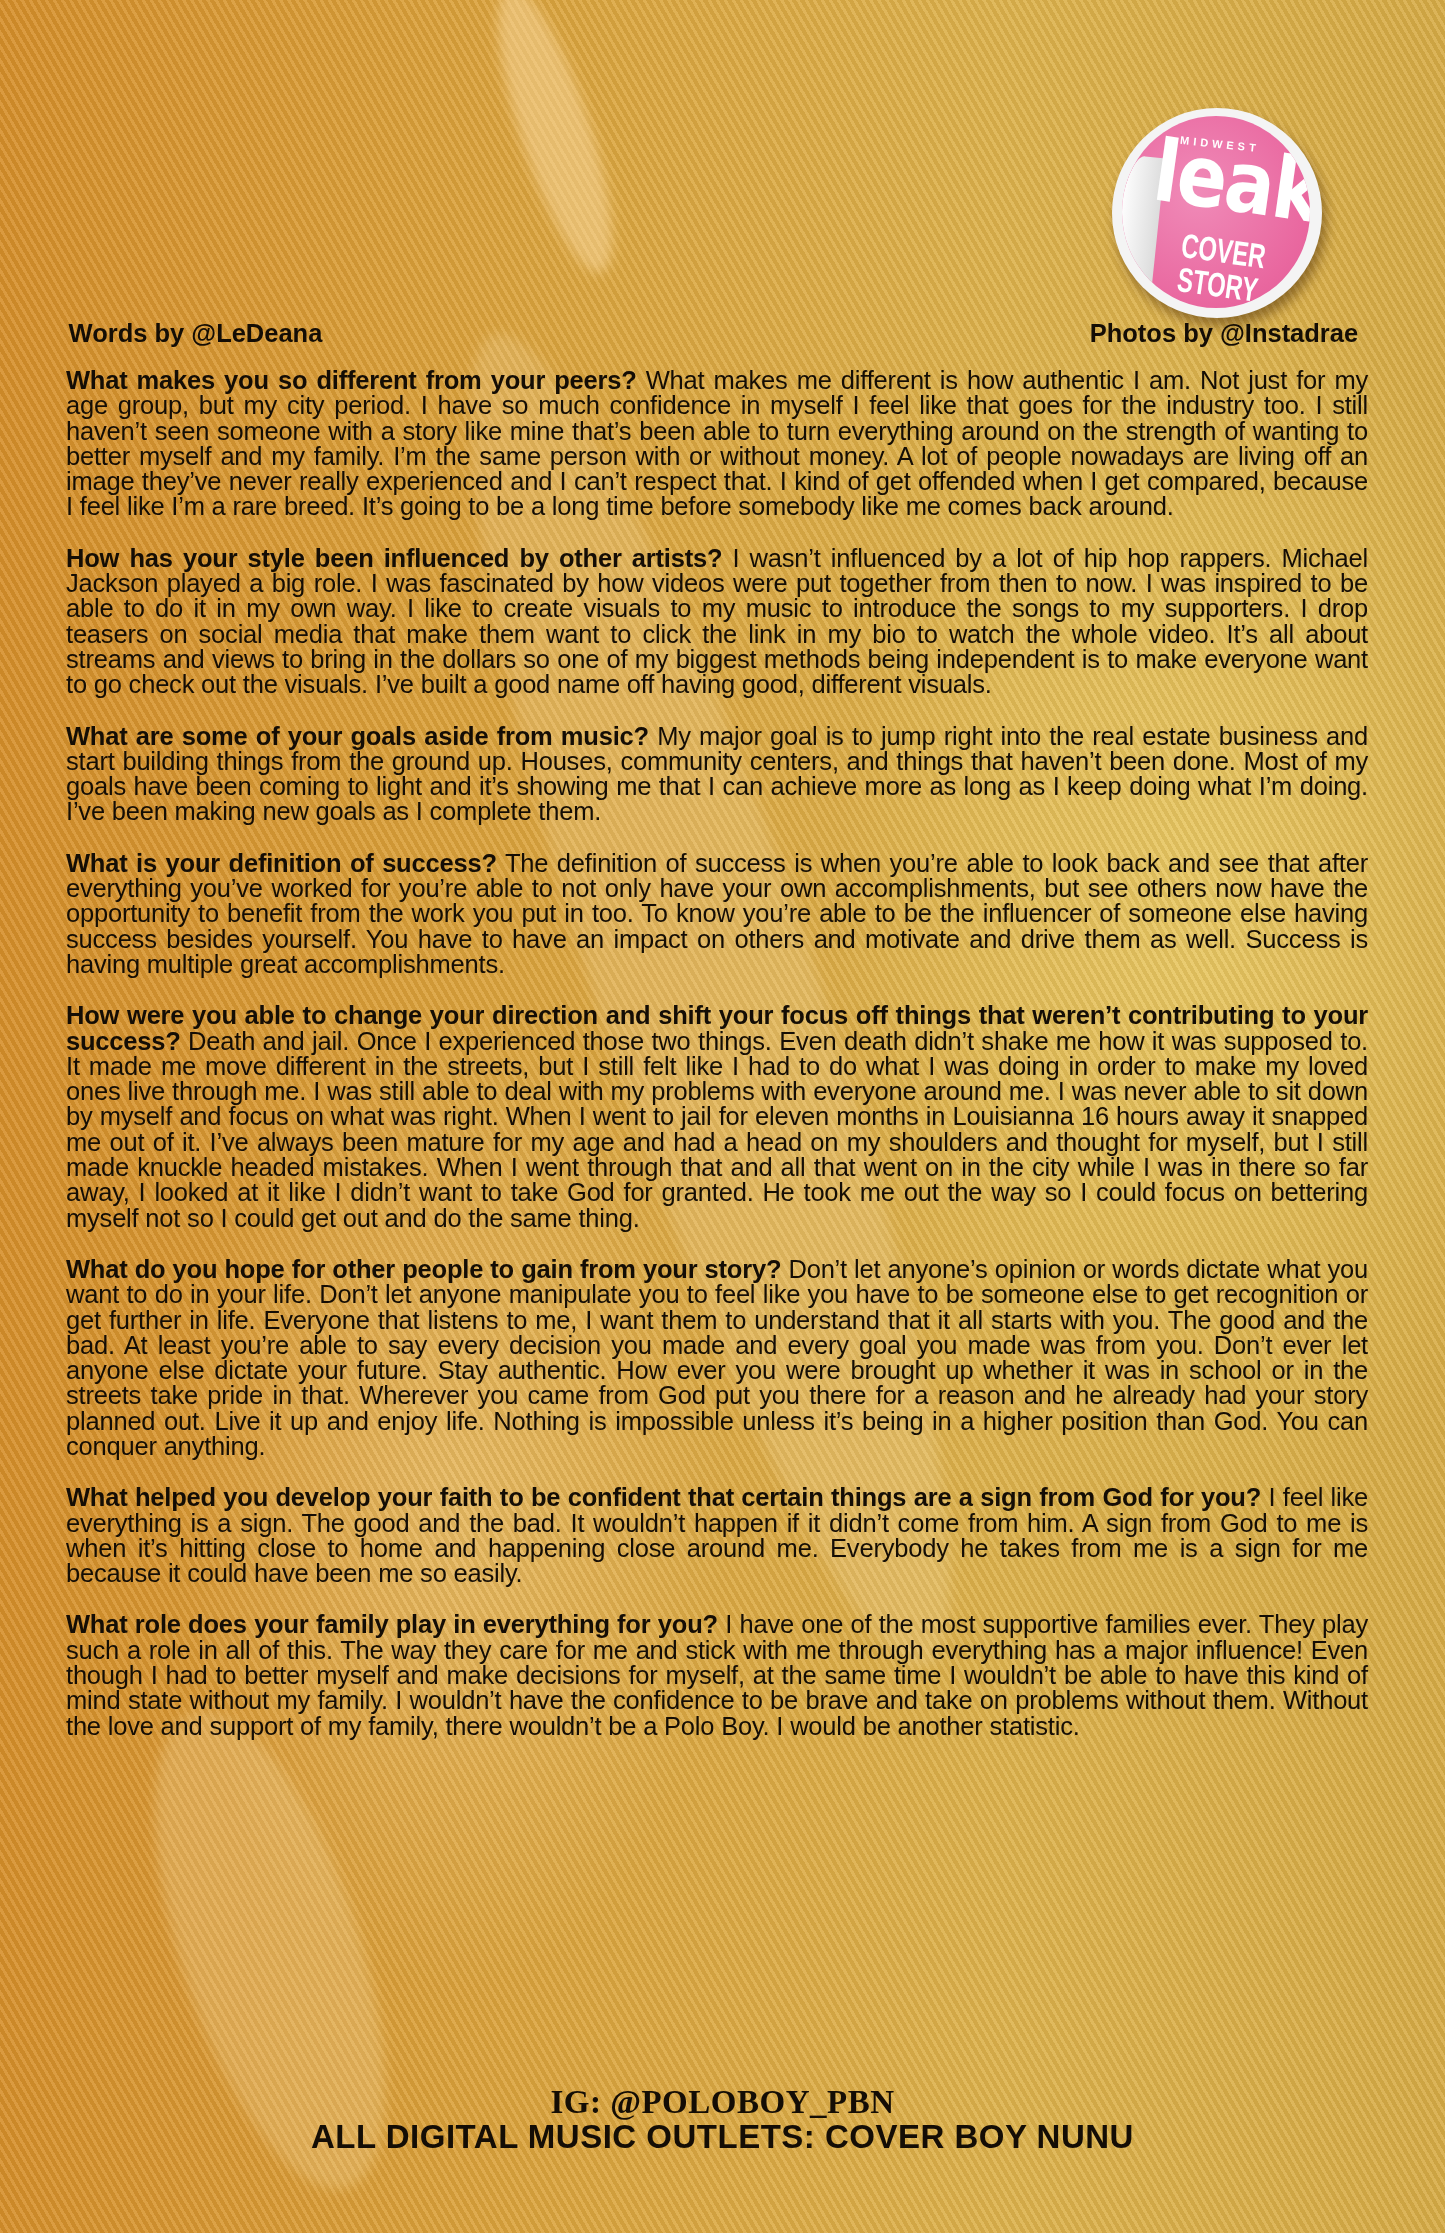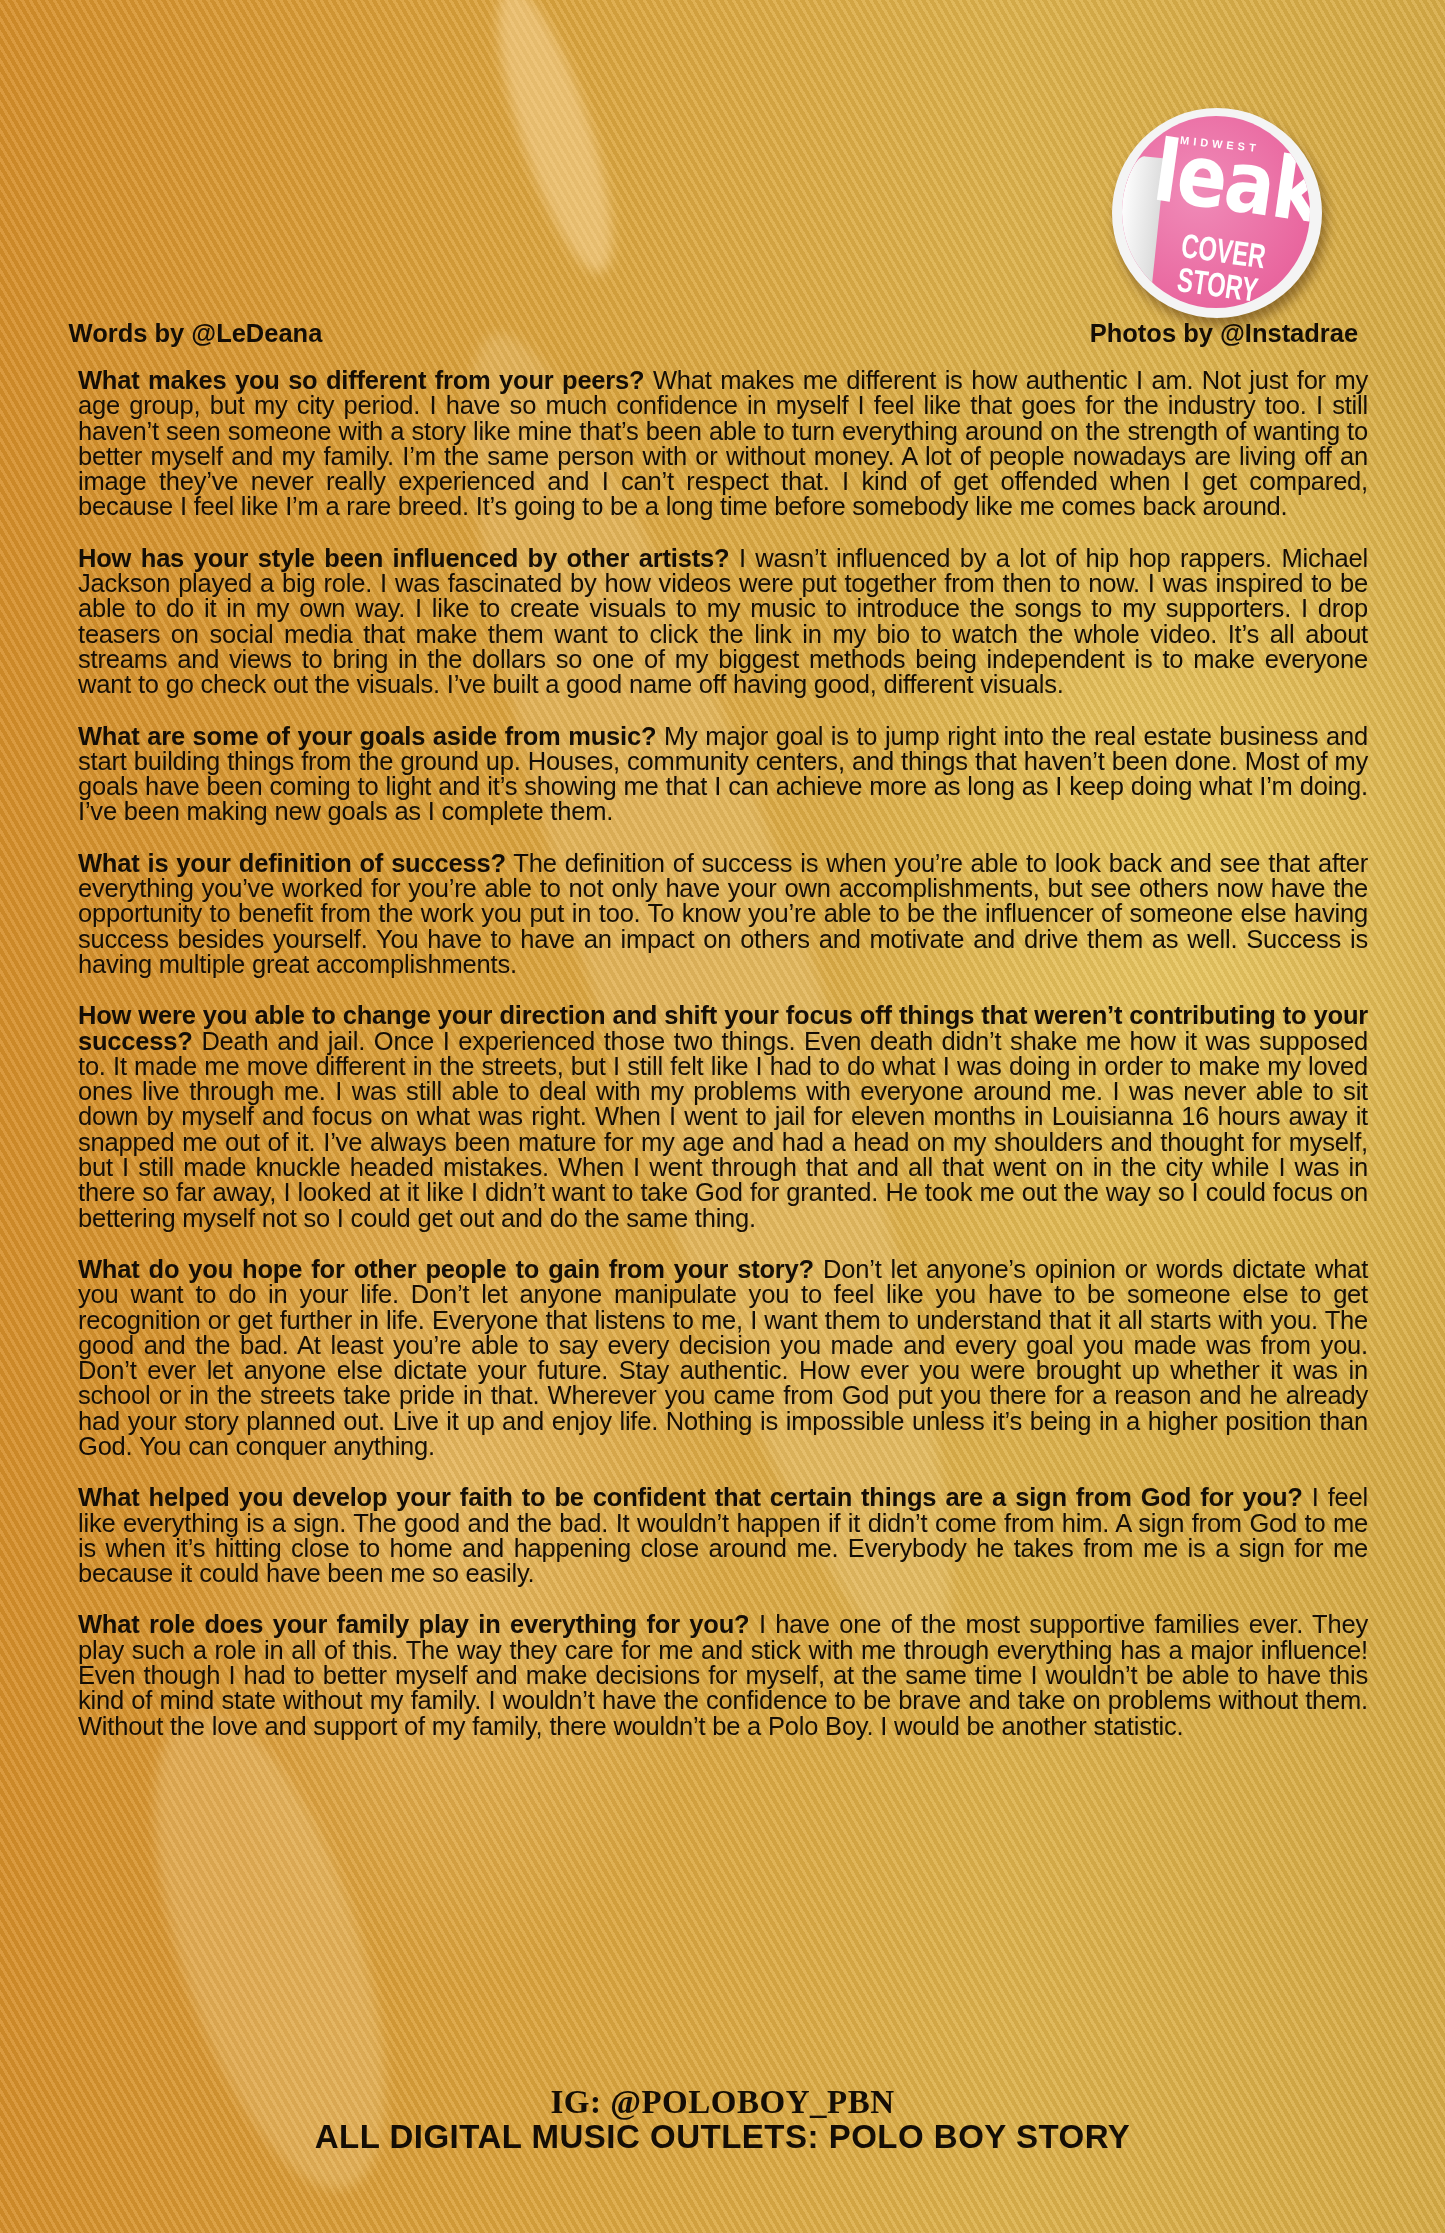--- a/index.html
+++ b/index.html
@@ -93,21 +93,21 @@
     .byline.left { left: 66px; }
     .byline.right { right: 84px; }
 
     .article {
       position: absolute;
       left: 66px;
       top: 368px;
       width: 1302px;
     }
     .qa {
-      margin: 0 0 26px 12px;
+      margin: 0 0 26px 0;
       font-size: 25.5px;
       line-height: 25.3px;
       text-align: justify;
       letter-spacing: -0.2px;
     }
     .qa .q { font-weight: bold; }
     .qa .a { font-weight: normal; }
 
     .footer {
       position: absolute;
@@ -147,13 +147,13 @@
   <p class="qa"><span class="q">How has your style been influenced by other artists?</span> <span class="a">I wasn’t influenced by a lot of hip hop rappers. Michael Jackson played a big role. I was fascinated by how videos were put together from then to now. I was inspired to be able to do it in my own way. I like to create visuals to my music to introduce the songs to my supporters. I drop teasers on social media that make them want to click the link in my bio to watch the whole video. It’s all about streams and views to bring in the dollars so one of my biggest methods being independent is to make everyone want to go check out the visuals. I’ve built a good name off having good, different visuals.</span></p>
   <p class="qa"><span class="q">What are some of your goals aside from music?</span> <span class="a">My major goal is to jump right into the real estate business and start building things from the ground up. Houses, community centers, and things that haven’t been done. Most of my goals have been coming to light and it’s showing me that I can achieve more as long as I keep doing what I’m doing. I’ve been making new goals as I complete them.</span></p>
   <p class="qa"><span class="q">What is your definition of success?</span> <span class="a">The definition of success is when you’re able to look back and see that after everything you’ve worked for you’re able to not only have your own accomplishments, but see others now have the opportunity to benefit from the work you put in too. To know you’re able to be the influencer of someone else having success besides yourself. You have to have an impact on others and motivate and drive them as well. Success is having multiple great accomplishments.</span></p>
   <p class="qa"><span class="q">How were you able to change your direction and shift your focus off things that weren’t contributing to your success?</span> <span class="a">Death and jail. Once I experienced those two things. Even death didn’t shake me how it was supposed to. It made me move different in the streets, but I still felt like I had to do what I was doing in order to make my loved ones live through me. I was still able to deal with my problems with everyone around me. I was never able to sit down by myself and focus on what was right. When I went to jail for eleven months in Louisianna 16 hours away it snapped me out of it. I’ve always been mature for my age and had a head on my shoulders and thought for myself, but I still made knuckle headed mistakes. When I went through that and all that went on in the city while I was in there so far away, I looked at it like I didn’t want to take God for granted. He took me out the way so I could focus on bettering myself not so I could get out and do the same thing.</span></p>
   <p class="qa"><span class="q">What do you hope for other people to gain from your story?</span> <span class="a">Don’t let anyone’s opinion or words dictate what you want to do in your life. Don’t let anyone manipulate you to feel like you have to be someone else to get recognition or get further in life. Everyone that listens to me, I want them to understand that it all starts with you. The good and the bad. At least you’re able to say every decision you made and every goal you made was from you. Don’t ever let anyone else dictate your future. Stay authentic. How ever you were brought up whether it was in school or in the streets take pride in that.  Wherever you came from God put you there for a reason and he already had your story planned out. Live it up and enjoy life. Nothing is impossible unless it’s being in a higher position than God. You can conquer anything.</span></p>
   <p class="qa"><span class="q">What helped you develop your faith to be confident that certain things are a sign from God for you?</span> <span class="a">I feel like everything is a sign. The good and the bad. It wouldn’t happen if it didn’t come from him. A sign from God to me is when it’s hitting close to home and happening close around me. Everybody he takes from me is a sign for me because it could have been me so easily.</span></p>
   <p class="qa"><span class="q">What role does your family play in everything for you?</span> <span class="a">I have one of the most supportive families ever. They play such a role in all of this. The way they care for me and stick with me through everything has a major influence! Even though I had to better myself and make decisions for myself, at the same time I wouldn’t be able to have this kind of mind state without my family. I wouldn’t have the confidence to be brave and take on problems without them. Without the love and support of my family, there wouldn’t be a Polo Boy. I would be another statistic.</span></p>
 </div>
 
 <div class="footer ig">IG: @POLOBOY_PBN</div>
-<div class="footer outlets">ALL DIGITAL MUSIC OUTLETS: POLO BOY STORY</div>
+<div class="footer outlets">ALL DIGITAL MUSIC OUTLETS: COVER BOY NUNU</div>
 
 </body></html>

